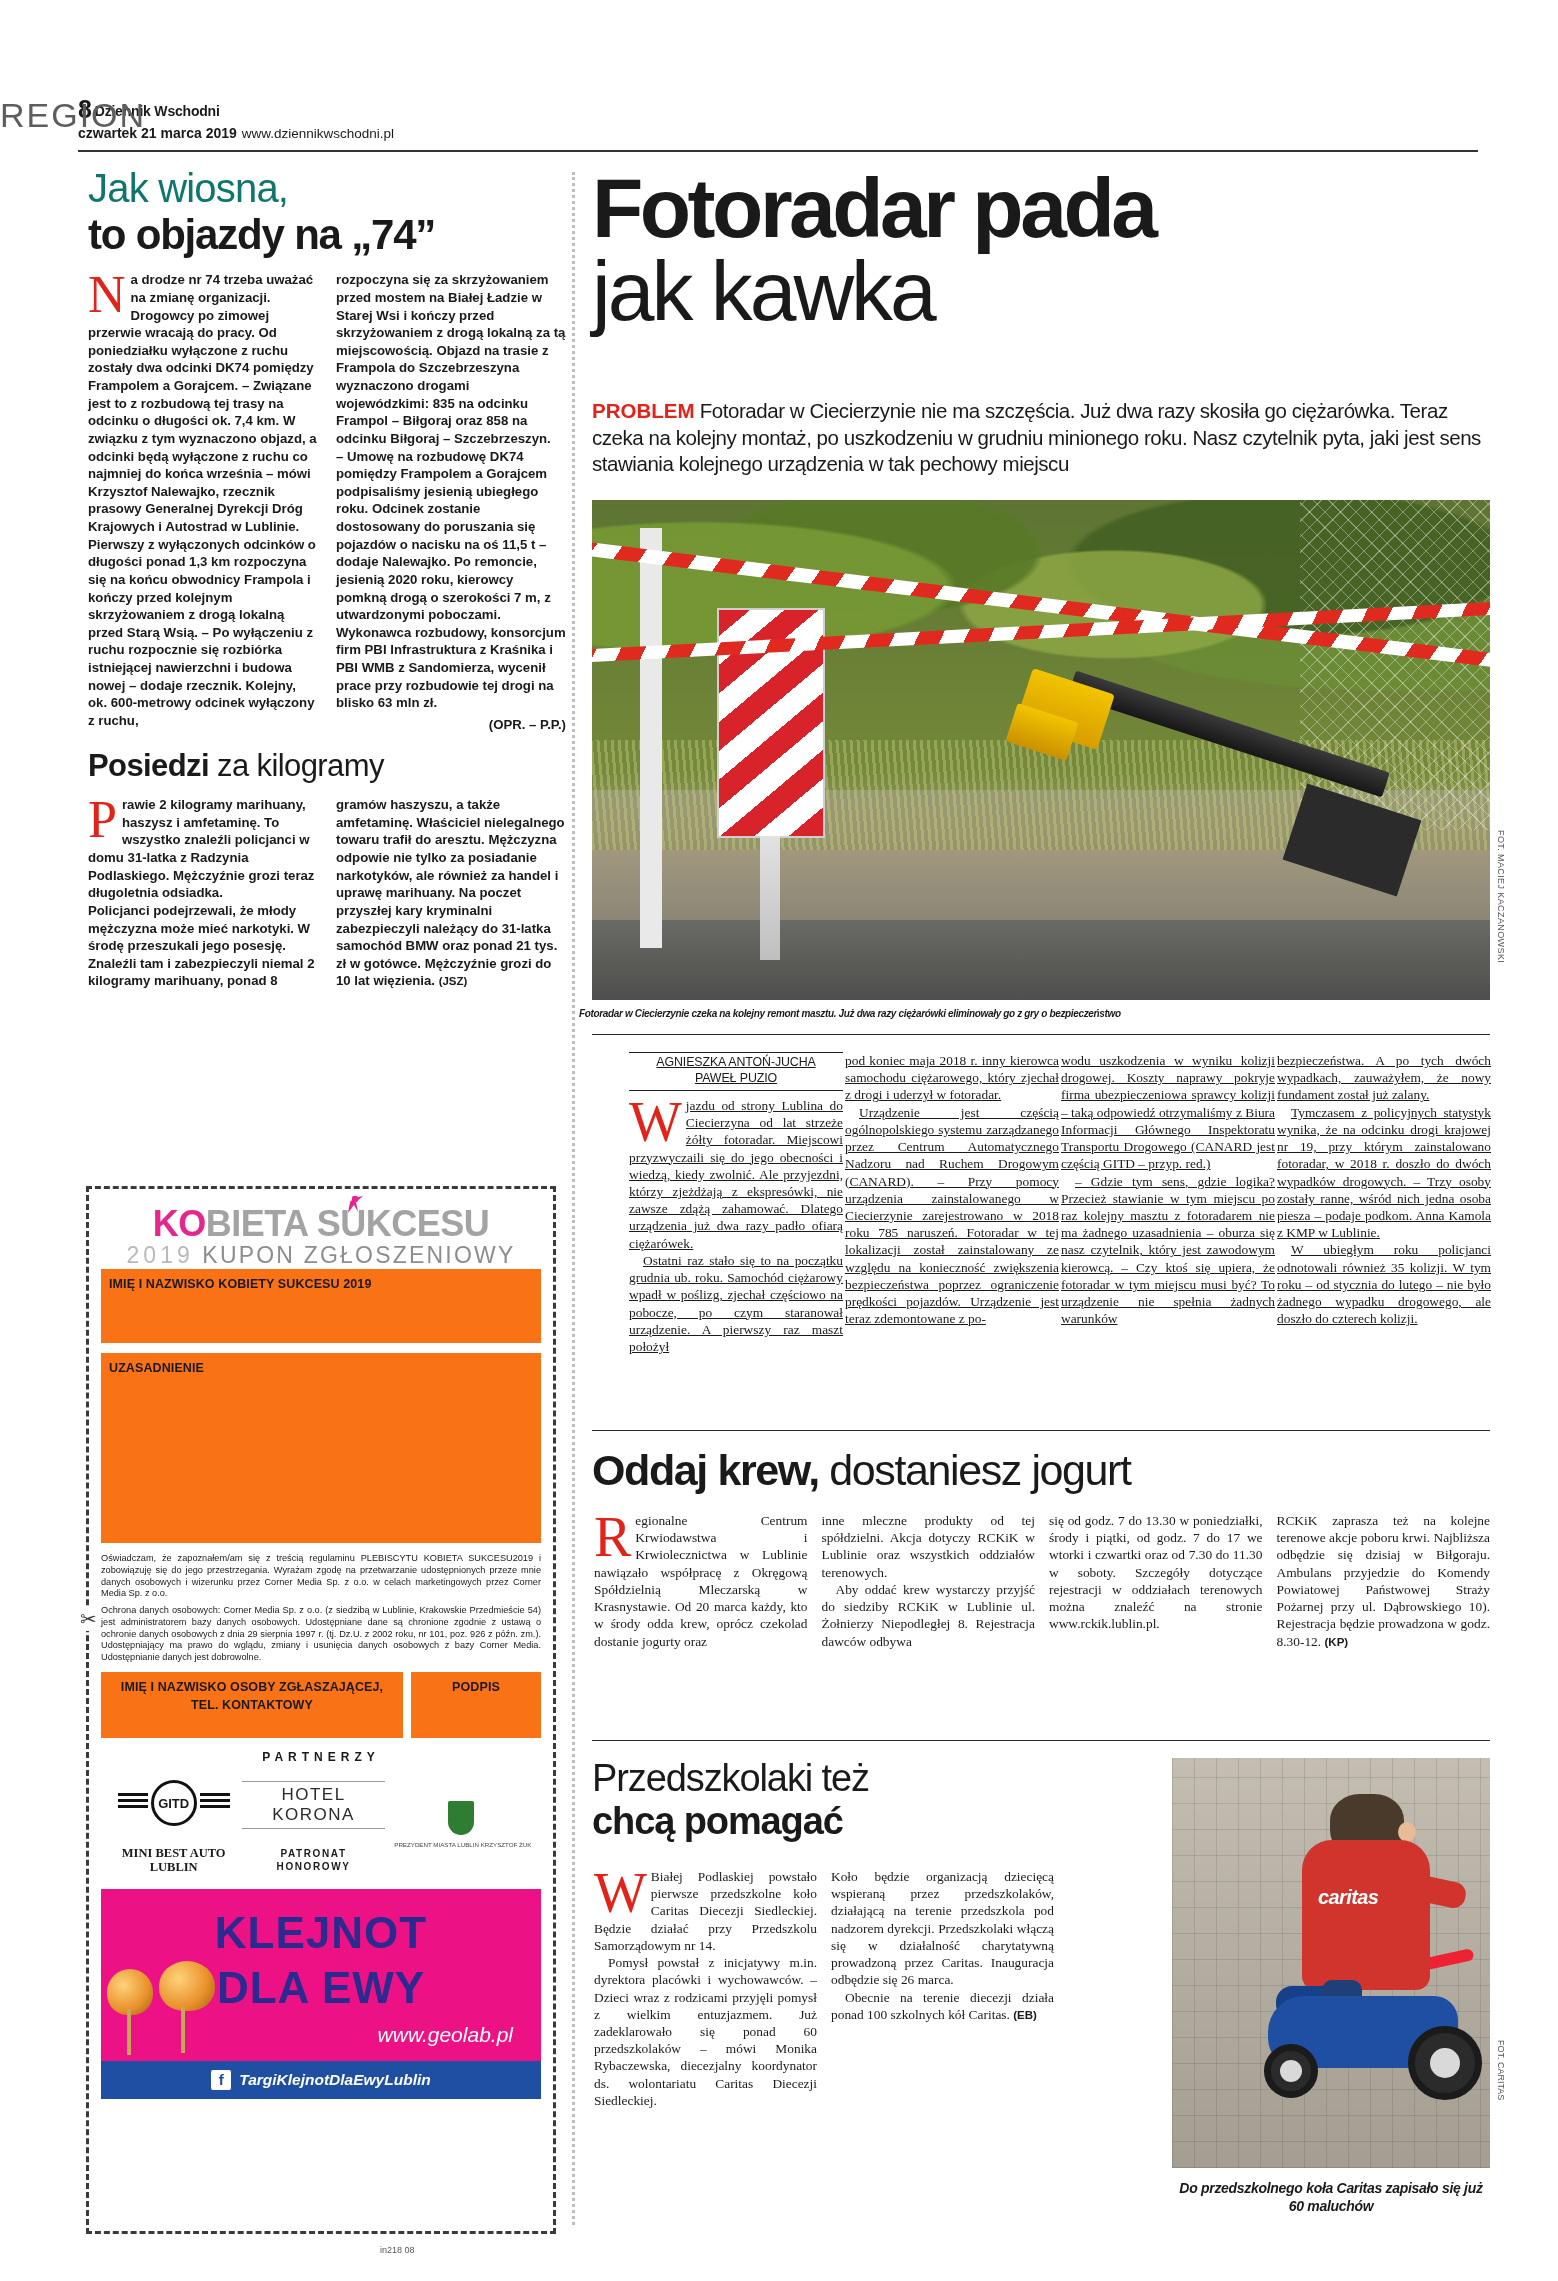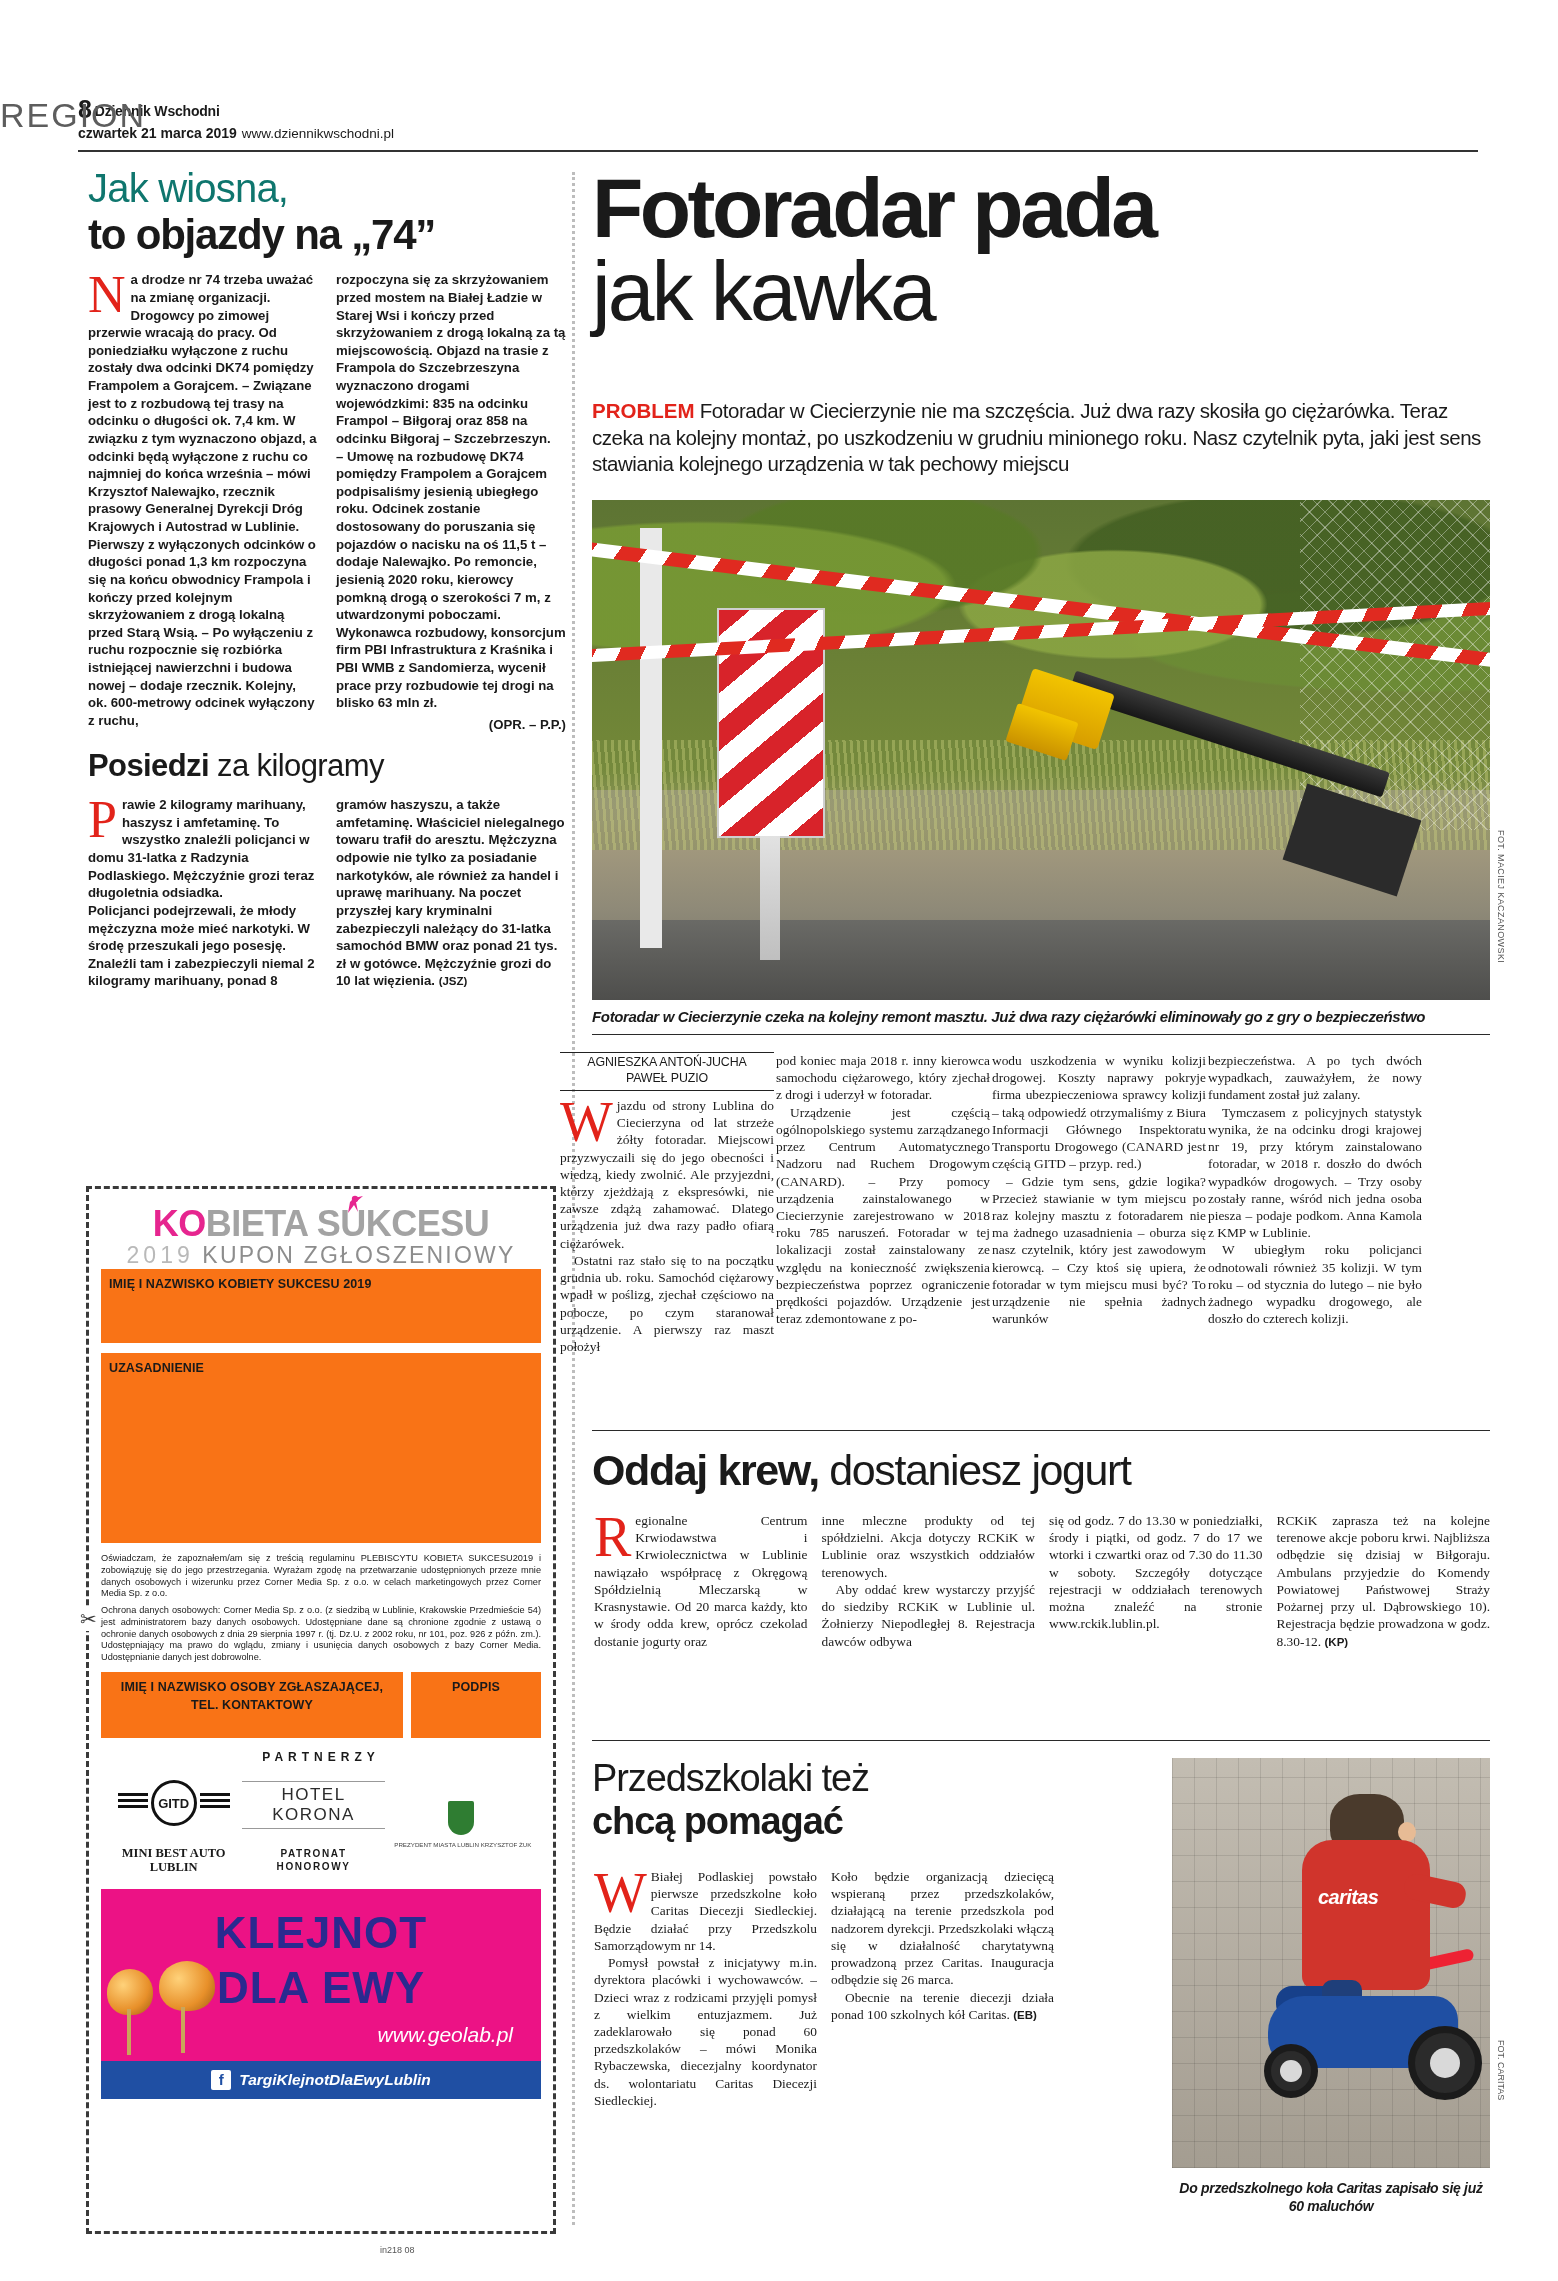--- a/index.html
+++ b/index.html
@@ -210,29 +210,29 @@
   .ph-fence {
     position:absolute; right: 0; top: 0; width: 190px; height: 330px;
     background: repeating-linear-gradient(45deg, rgba(255,255,255,.35) 0 1px, transparent 1px 11px),
                 repeating-linear-gradient(-45deg, rgba(255,255,255,.35) 0 1px, transparent 1px 11px);
   }
   .ph-credit {
     position: absolute; left: 1496px; top: 830px; font-size: 9px; color:#555;
     writing-mode: vertical-rl; letter-spacing: .4px;
   }
   .photo-caption {
-    position: absolute; left: 592px; top: 1008px; width: 898px;
-    font-size: 15px; font-weight: bold; font-style: italic; letter-spacing: -0.35px;
+    position: absolute; left: 579px; top: 1008px; width: 898px;
+    font-size: 10px; font-weight: bold; font-style: italic; letter-spacing: -0.35px;
   }
   .cap-rule { position:absolute; left: 592px; top: 1034px; width: 898px; height: 1px; background:#2a2a2a; }
 
   
   .story-cols {
-    position: absolute; left: 560px; top: 1052px; width: 896px; height: 356px;
-    display: flex; gap: 2px;
+    position: absolute; left: 629px; top: 1052px; width: 896px; height: 356px;
+    display: flex; gap: 2px; text-decoration: underline;
   }
   .scol { width: 214px; font-family:"Liberation Serif", serif; font-size: 13.4px; line-height: 1.285; text-align: justify; }
   .scol p { margin: 0; text-indent: 14px; }
   .scol p.first { text-indent: 0; }
   .byline { text-align:center; font-family:"Liberation Sans",sans-serif; font-size: 12.4px; letter-spacing:-0.1px; border-top:1px solid #222; border-bottom:1px solid #222; padding: 2px 0 3px; margin-bottom: 6px;}
   .dropcap-red-serif {
     float:left; font-size: 56px; line-height: 0.72; font-weight: 400; color:#e2231a;
     margin: 5px 4px 0 0; font-family:"Liberation Serif", serif;
   }
 

